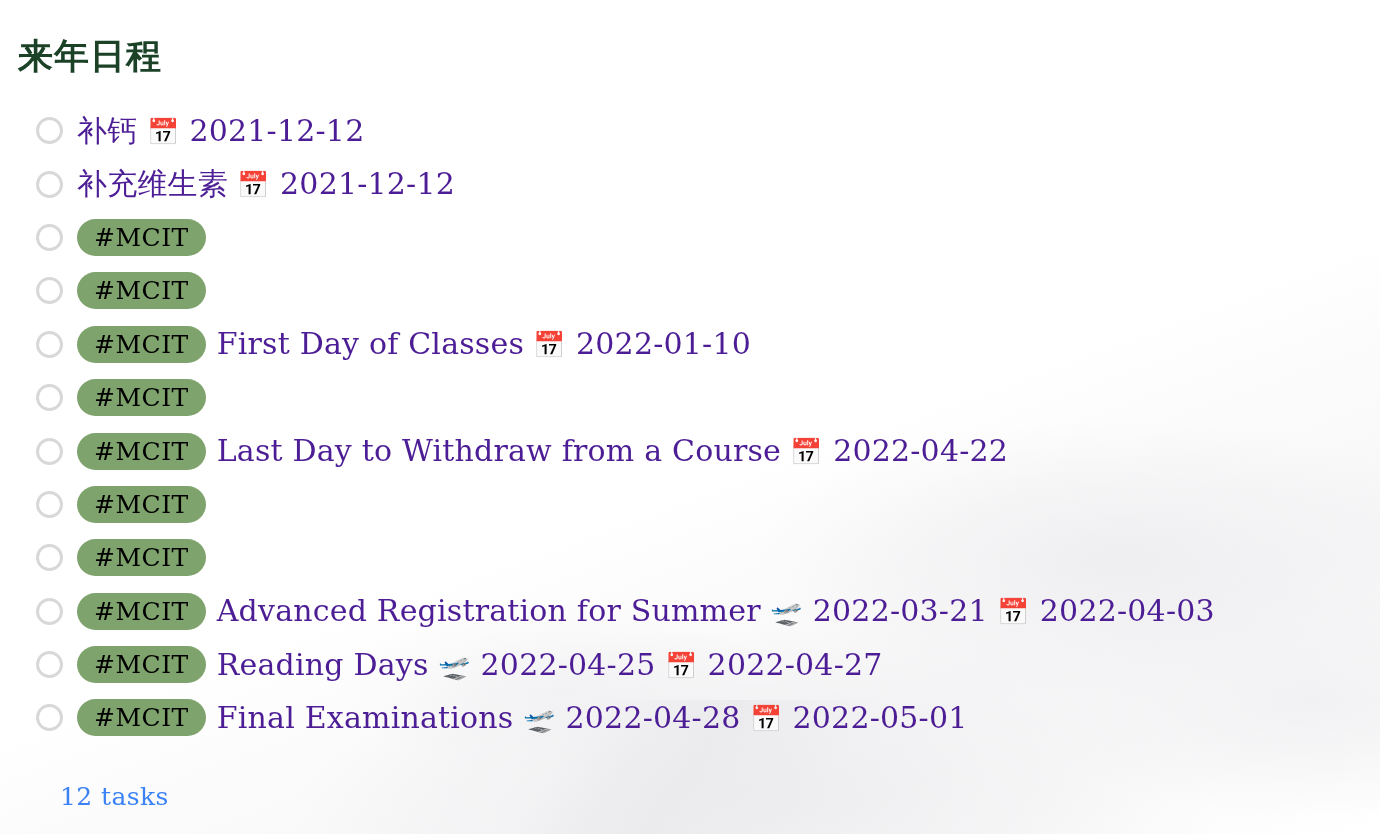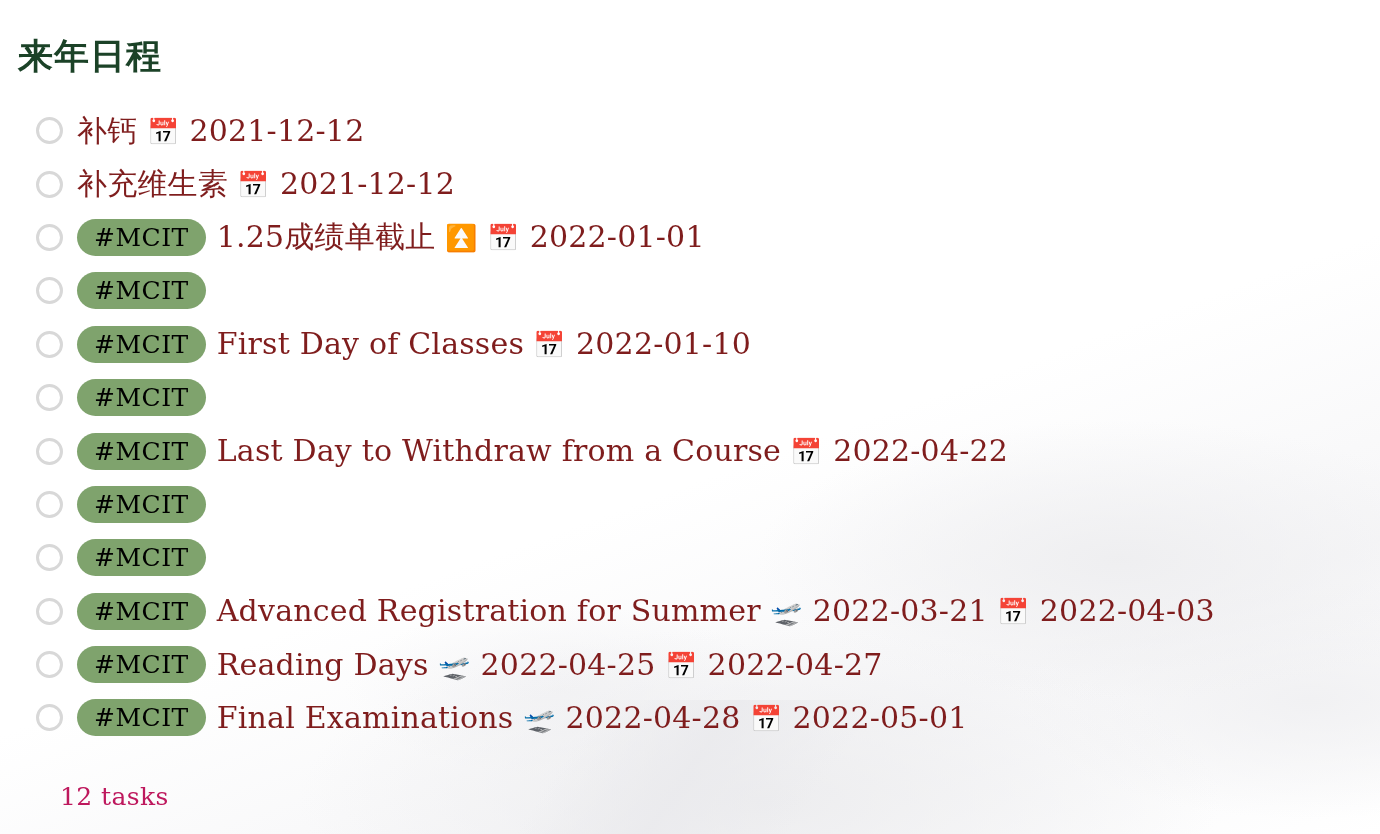--- a/index.html
+++ b/index.html
@@ -98,38 +98,38 @@
     font-family: "DejaVu Serif", "Liberation Serif", serif;
     font-size: 25px;
     line-height: 1;
     letter-spacing: 0.5px;
   }
 
   .task-text {
     flex: 0 1 auto;
     font-family: "DejaVu Serif", "Liberation Serif", serif;
     font-size: 30px;
-    color: #7f1d1d;
+    color: #4c1d95;
     line-height: 1;
     letter-spacing: 0.2px;
     text-align: right;
   }
 
   .task-text .emo {
     font-family: "DejaVu Sans", "Liberation Sans", sans-serif;
     font-size: 26px;
   }
 
   #footer-count {
     position: absolute;
     left: 60px;
     top: 782px;
     font-family: "DejaVu Serif", "Liberation Serif", serif;
     font-size: 25px;
-    color: #be185d;
+    color: #3b82f6;
     letter-spacing: 0.4px;
   }
 </style>
 </head>
 <body>
 
 <div id="bg-wash"></div>
 
 <div id="page">
 
@@ -140,21 +140,20 @@
         <span class="checkbox"></span>
         <span class="task-text">补钙 <span class="emo">📅</span> 2021-12-12</span>
       </div>
       <div class="task-row">
         <span class="checkbox"></span>
         <span class="task-text">补充维生素 <span class="emo">📅</span> 2021-12-12</span>
       </div>
       <div class="task-row">
         <span class="checkbox"></span>
         <span class="tag-pill">#MCIT</span>
-        <span class="task-text">1.25成绩单截止 <span class="emo">⏫</span> <span class="emo">📅</span> 2022-01-01</span>
       </div>
       <div class="task-row">
         <span class="checkbox"></span>
         <span class="tag-pill">#MCIT</span>
       </div>
       <div class="task-row">
         <span class="checkbox"></span>
         <span class="tag-pill">#MCIT</span>
         <span class="task-text">First Day of Classes <span class="emo">📅</span> 2022-01-10</span>
       </div>

